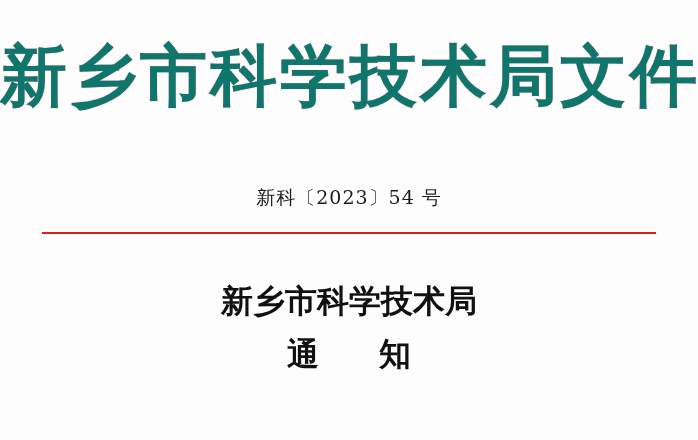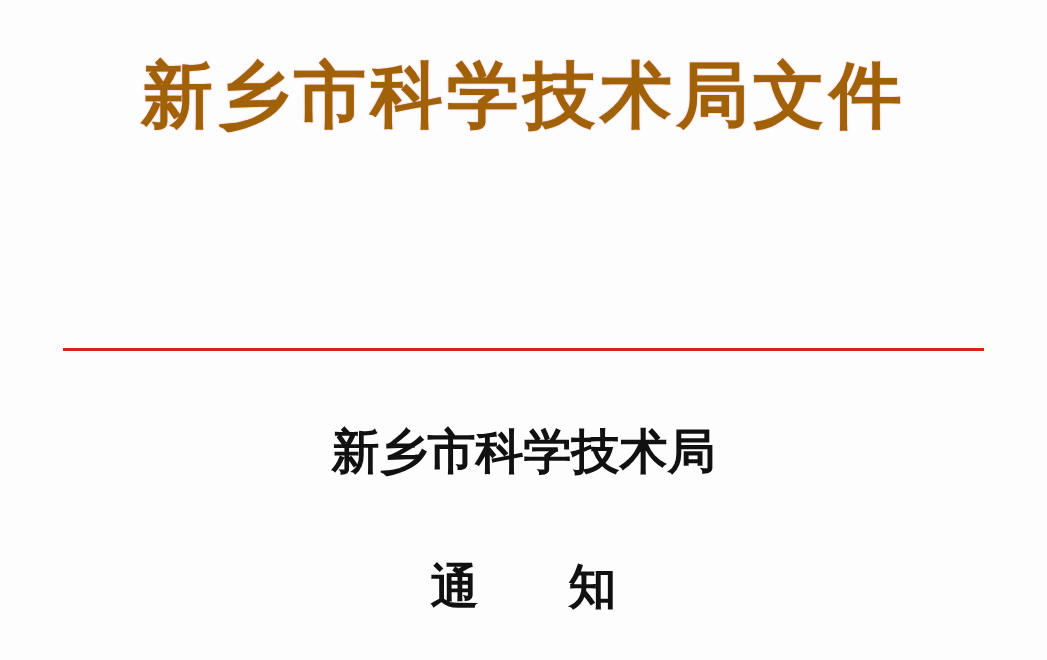--- a/index.html
+++ b/index.html
@@ -20,24 +20,24 @@
     background: #fdfdfd;
     box-sizing: border-box;
   }
   
   .masthead {
     position: absolute;
     top: 34px;
     left: 0;
     width: 698px;
     text-align: center;
-    color: #a16207;
+    color: #0f766e;
     font-family: "DejaVu Serif", serif;
     font-weight: bold;
-    font-size: 48px;
+    font-size: 67px;
     letter-spacing: 3px;
     line-height: 1.25;
     text-shadow: 0 0 1px rgba(214,35,31,0.55);
     white-space: nowrap;
   }
   
   .doc-number {
     position: absolute;
     top: 185px;
     left: 0;
@@ -71,30 +71,30 @@
     font-size: 32px;
     line-height: 1.65;
   }
   .title-line {
     display: block;
     white-space: nowrap;
   }
   .title-line.spaced {
     letter-spacing: 14px;
     padding-left: 14px;
-    margin-top: 37px;
   }
 </style>
 </head>
 <body>
 
 <div class="page">
 
   <div class="masthead">新乡市科学技术局文件</div>
 
+  <div class="doc-number">新科〔2023〕54 号</div>
 
   <div class="red-rule"></div>
 
   <div class="title-block">
     <span class="title-line">新乡市科学技术局</span>
     <span class="title-line spaced">通　知</span>
   </div>
 
 </div>
 

